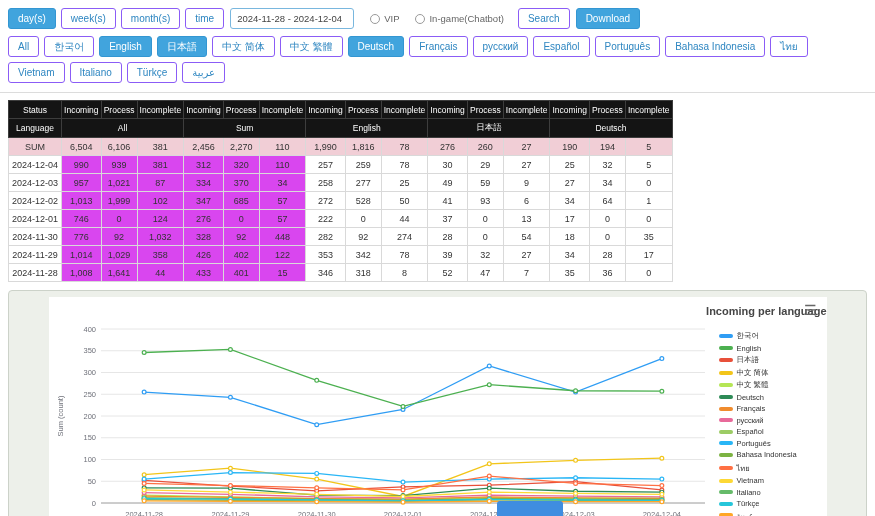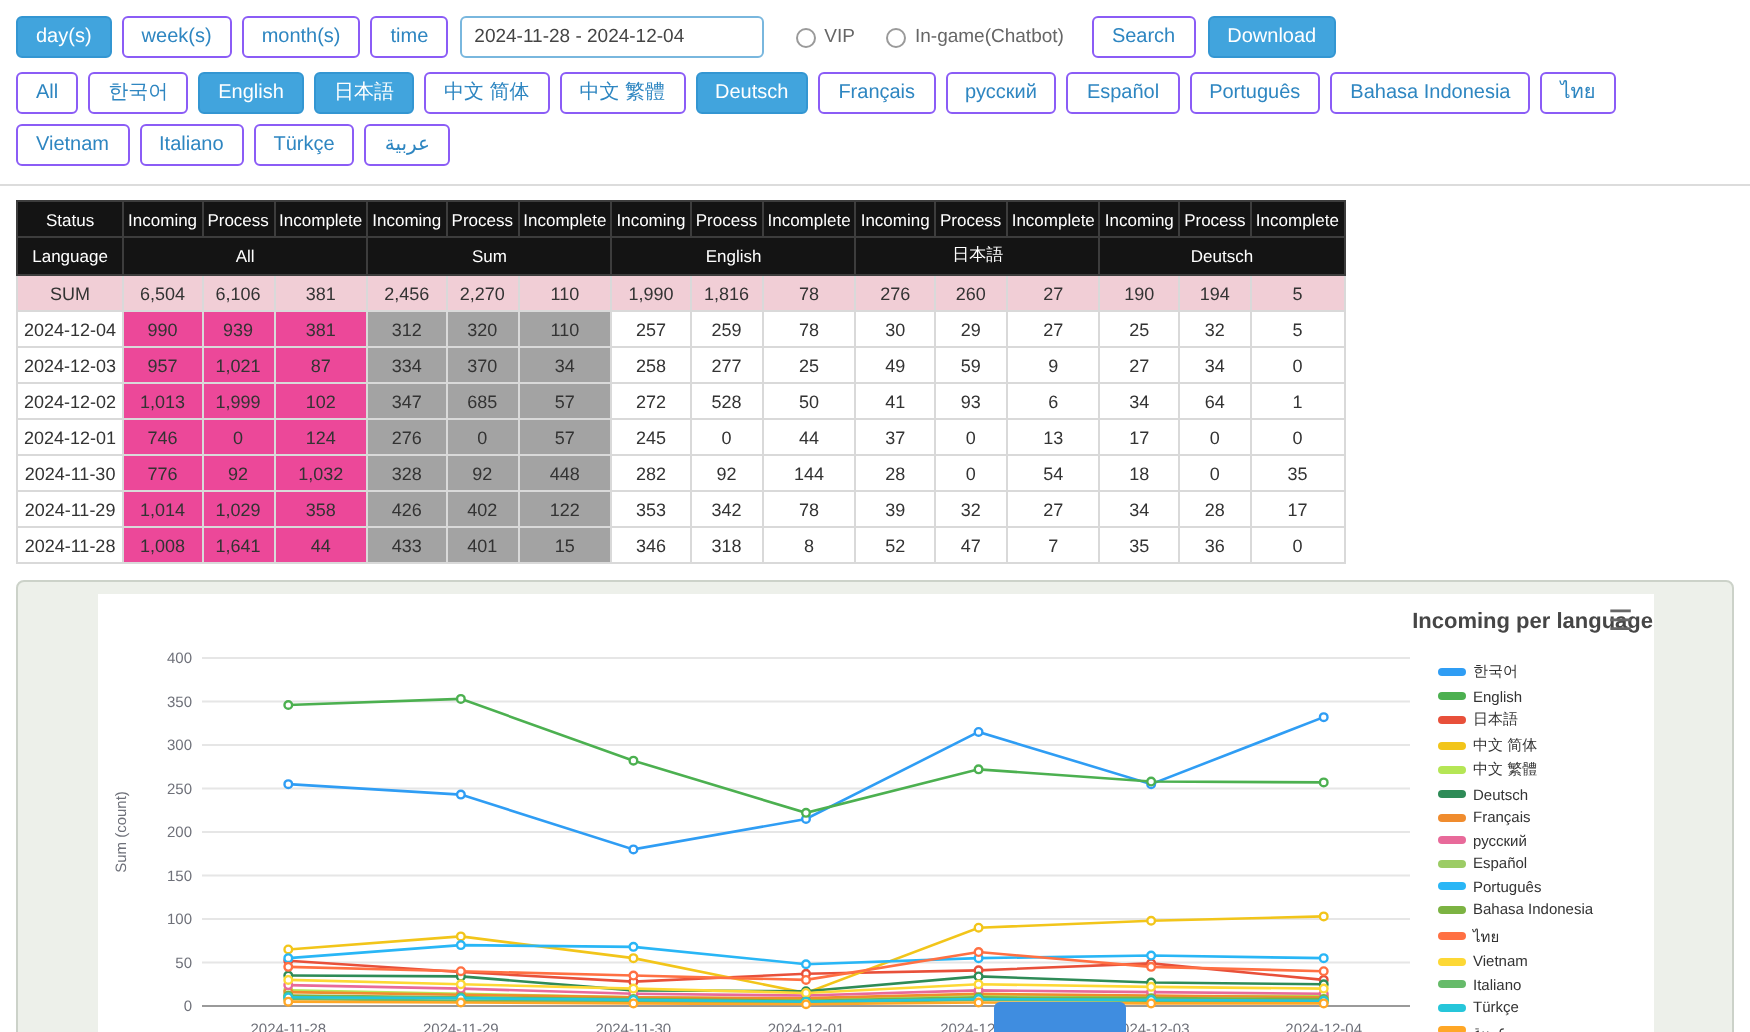--- a/index.html
+++ b/index.html
@@ -13,42 +13,42 @@
   }
   
   .toolbar { display: flex; gap: 6px; padding: 8px 8px 5px 8px; }
   .btn {
     font-family: inherit; font-size: 10px; padding: 4px 9px;
     border-radius: 3px; cursor: pointer; line-height: 1.1; white-space: nowrap;
   }
   .btn.outline { background: #fff; border: 1px solid #8b5cf6; color: #2e86c1; }
   .btn.solid   { background: #41a4dd; border: 1px solid #3396d2; color: #fff; }
   .date-input {
-    width: 152px; font-family: inherit; font-size: 9.5px; padding: 4px 6px;
+    width: 124px; font-family: inherit; font-size: 9.5px; padding: 4px 6px;
     border: 1px solid #79b7de; border-radius: 3px; color: #444; outline: none;
   }
   .radio-group { display: flex; align-items: center; gap: 4px; margin-left: 10px; font-size: 9.5px; color: #666; cursor: pointer; }
   .radio-dot { width: 10px; height: 10px; border: 1px solid #9a9a9a; border-radius: 50%; background: #fff; display: inline-block; }
   .spacer4 { width: 2px; }
   
   .lang-row {
     display: flex; align-items: center; gap: 5px; flex-wrap: wrap;
     padding: 2px 8px 9px 8px; border-bottom: 1px solid #dcdcdc;
   }
   
   .table-wrap { padding: 7px 8px 4px 8px; }
   table { border-collapse: collapse; font-size: 9px; color: #333; }
   th, td { border: 1px solid #d9d9d9; text-align: center; padding: 3px 3px; min-width: 36px; height: 18px; }
   thead th {
     background: #141414; color: #fff; border-color: #3d3d3d;
     font-weight: normal; font-size: 8.5px; padding: 3px 2px;
   }
   td.label-td { min-width: 48px; background: #fff; }
-  td.col-all { background: #ec4899; }
-  td.col-sum { background: #a3a3a3; }
+  td.col-all { background: #d946ef; }
+  td.col-sum { background: #d946ef; }
   tr.sum-row td { background: #f1ced6; }
   
   .chart-panel {
     margin: 4px 8px 0 8px; background: #edf0ea; border: 1px solid #ccd2c9;
     border-radius: 4px; height: 252px; padding: 6px 0;
   }
   .chart-card { position: relative; background: #fff; width: 778px; height: 240px; margin: 0 auto; }
   .chart-title { text-align: right; font-size: 11px; font-weight: 600; color: #464646; padding-top: 8px; }
   .chart-menu-icon {
     position: absolute; top: 6px; right: 10px; font-size: 14px; color: #666;
@@ -217,41 +217,41 @@
           <td class="">1</td>
         </tr>
         <tr class="">
           <td class="label-td">2024-12-01</td>
           <td class="col-all">746</td>
           <td class="col-all">0</td>
           <td class="col-all">124</td>
           <td class="col-sum">276</td>
           <td class="col-sum">0</td>
           <td class="col-sum">57</td>
-          <td class="">245</td>
+          <td class="">222</td>
           <td class="">0</td>
           <td class="">44</td>
           <td class="">37</td>
           <td class="">0</td>
           <td class="">13</td>
           <td class="">17</td>
           <td class="">0</td>
           <td class="">0</td>
         </tr>
         <tr class="">
           <td class="label-td">2024-11-30</td>
           <td class="col-all">776</td>
           <td class="col-all">92</td>
           <td class="col-all">1,032</td>
           <td class="col-sum">328</td>
           <td class="col-sum">92</td>
           <td class="col-sum">448</td>
           <td class="">282</td>
           <td class="">92</td>
-          <td class="">144</td>
+          <td class="">274</td>
           <td class="">28</td>
           <td class="">0</td>
           <td class="">54</td>
           <td class="">18</td>
           <td class="">0</td>
           <td class="">35</td>
         </tr>
         <tr class="">
           <td class="label-td">2024-11-29</td>
           <td class="col-all">1,014</td>

